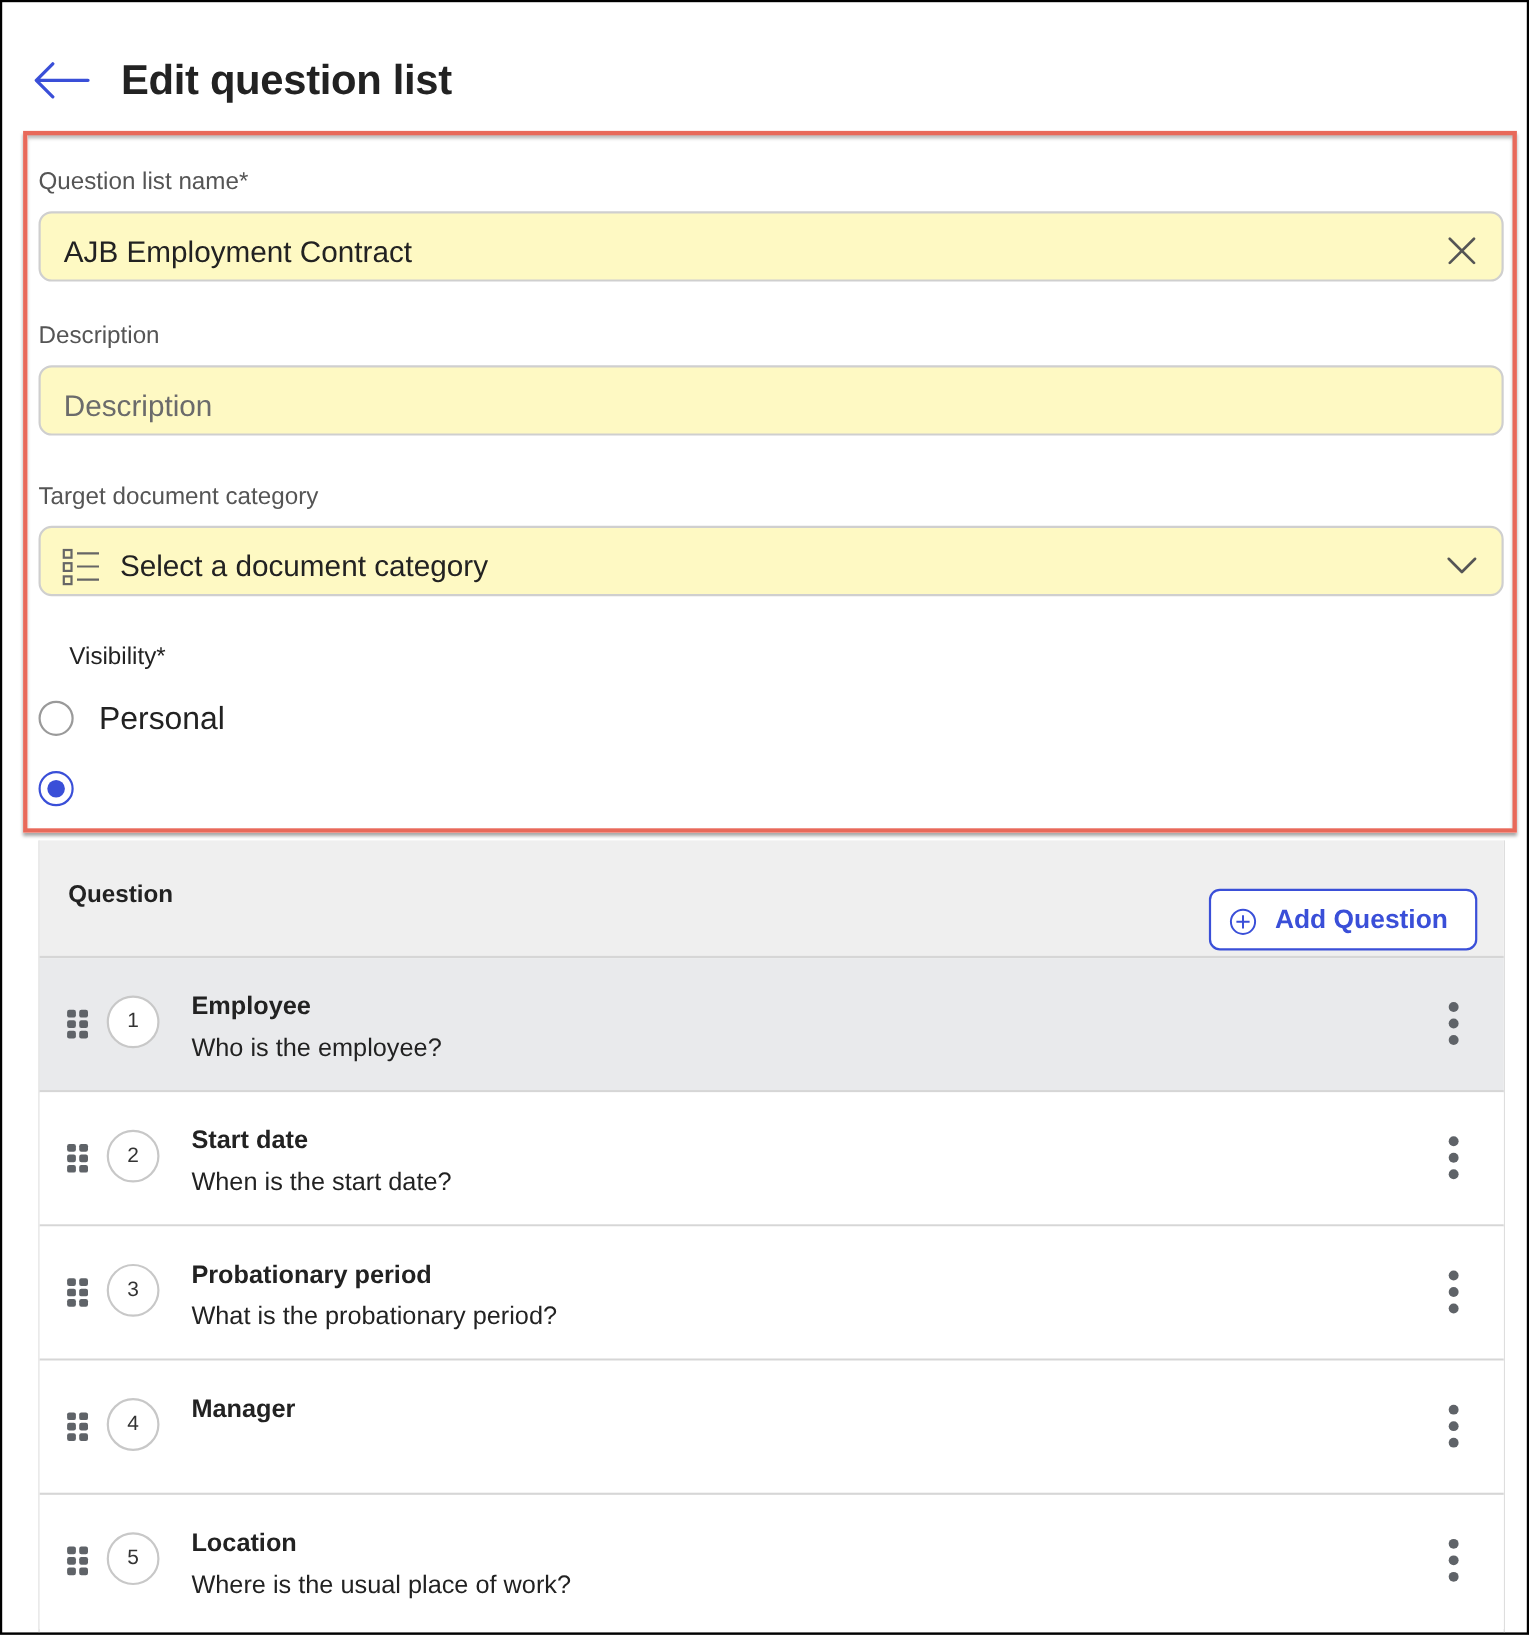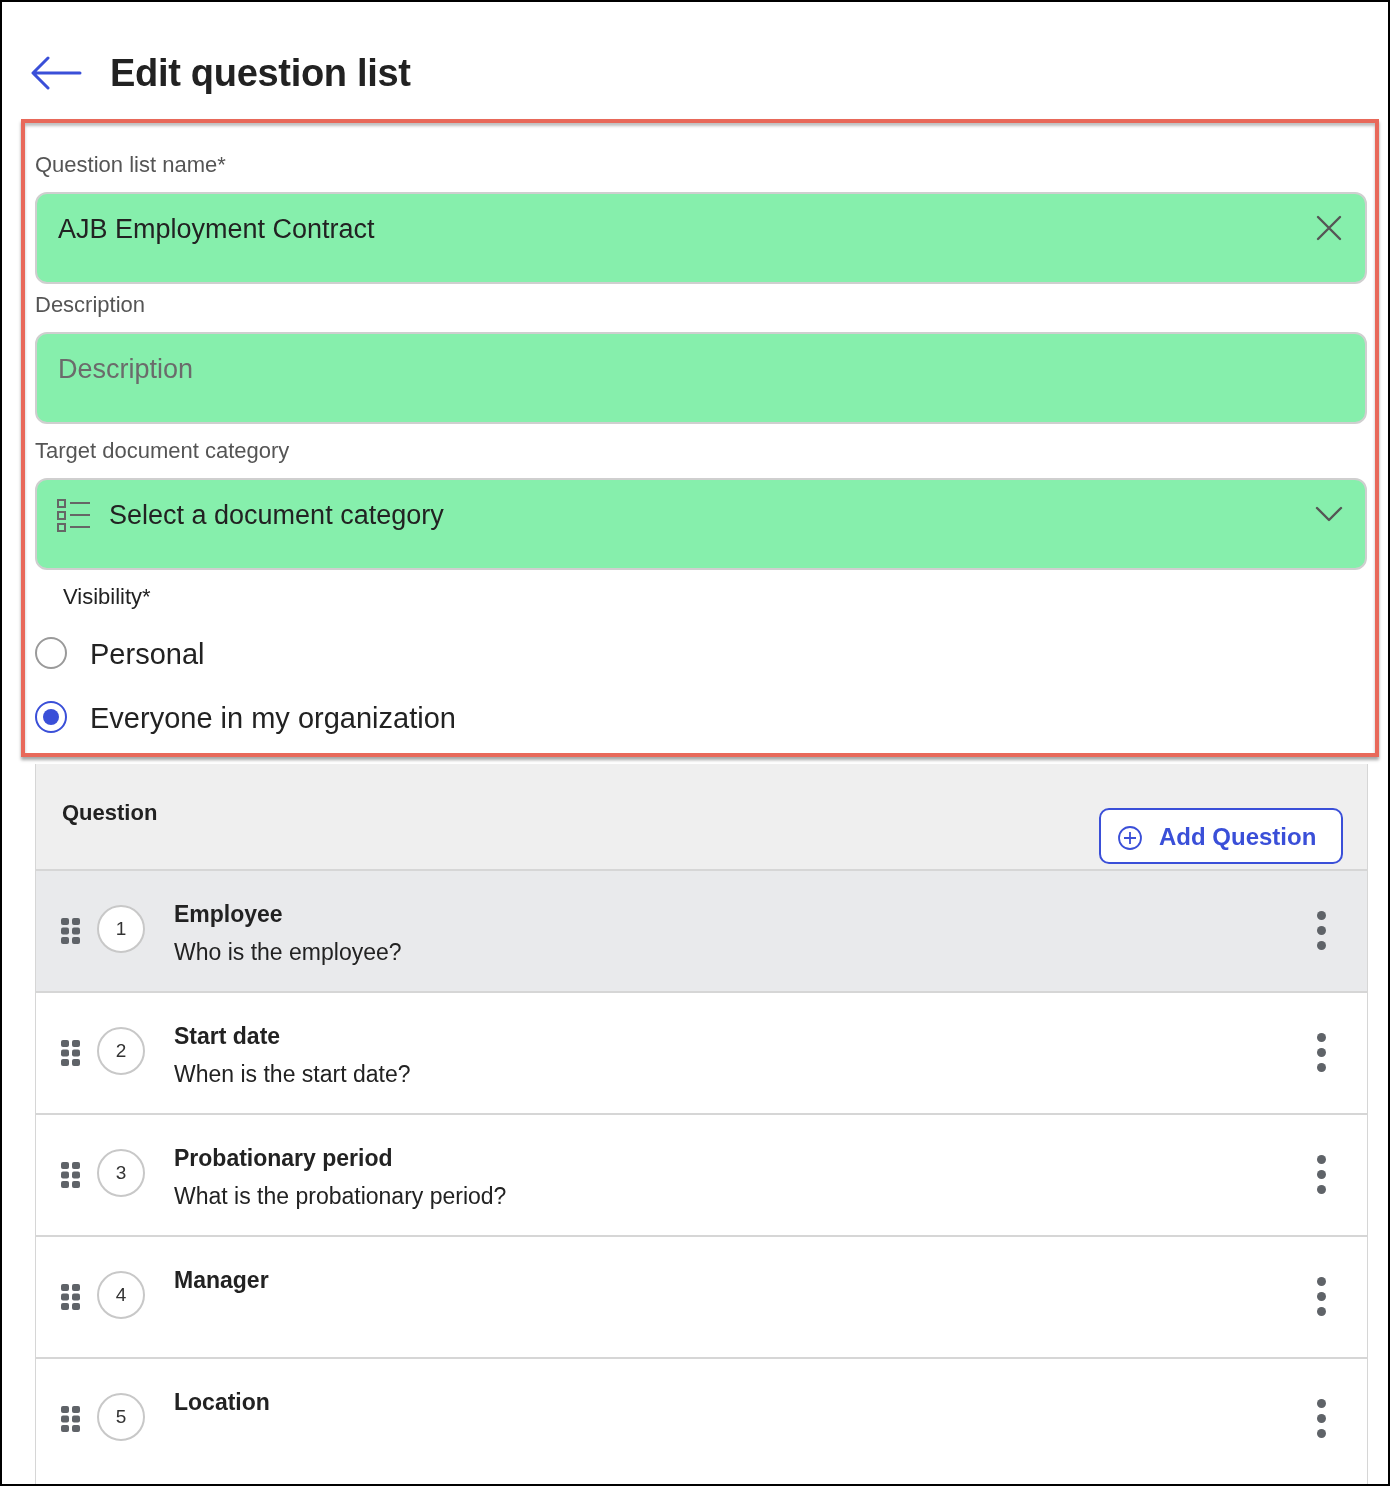--- a/index.html
+++ b/index.html
@@ -5,21 +5,21 @@
   * { box-sizing: border-box; margin: 0; padding: 0; }
   html, body { width: 1390px; height: 1486px; background: #000; overflow: hidden; }
   body { font-family: "Liberation Sans", "DejaVu Sans", sans-serif; color: #1f1f1f; }
   .frame { position: absolute; left: 2px; top: 2px; width: 1386px; height: 1482px; background: #fff; overflow: hidden; }
   .header { position: absolute; left: 0; top: 40px; height: 70px; width: 100%; }
   .back { position: absolute; left: 28px; top: 14px; width: 52px; height: 34px; cursor: pointer; }
   .title { position: absolute; left: 108px; top: 10px; font-size: 38px; font-weight: 700; color: #222; letter-spacing: -0.3px; }
   .highlight { position: absolute; left: 19px; top: 117px; width: 1358px; height: 638px; border: 4px solid #e8695a; box-shadow: 0 3px 3px rgba(0,0,0,0.35), inset 0 3px 3px rgba(0,0,0,0.25); }
   .label { position: absolute; left: 33px; font-size: 22px; color: #555; }
   .label.dark { color: #222; margin-left: 28px; }
-  .input { position: absolute; left: 33px; width: 1332px; height: 92px; border: 2px solid #cfcfcf; border-radius: 12px; background: #86efac; }
+  .input { position: absolute; left: 33px; width: 1332px; height: 64px; border: 2px solid #cfcfcf; border-radius: 12px; background: #fef9c3; }
   .input .value { position: absolute; left: 21px; top: 20px; font-size: 27px; color: #222; }
   .input .placeholder { position: absolute; left: 21px; top: 20px; font-size: 27px; color: #6b6b6b; }
   .input .clear { position: absolute; right: 22px; top: 20px; width: 28px; height: 28px; }
   .input .list-icon { position: absolute; left: 19px; top: 17px; width: 36px; height: 36px; }
   .input .chev { position: absolute; right: 22px; top: 24px; width: 28px; height: 20px; }
   .radio { position: absolute; left: 33px; width: 32px; height: 32px; border-radius: 50%; border: 2px solid #9a9a9a; background: #fff; }
   .radio.checked { border: 2px solid #3a4fd8; }
   .radio.checked::after { content: ""; position: absolute; left: 6px; top: 6px; width: 16px; height: 16px; border-radius: 50%; background: #3a4fd8; }
   .radio-label { position: absolute; left: 88px; font-size: 29px; color: #222; }
   .table { position: absolute; left: 33px; top: 762px; width: 1333px; height: 720px; border-left: 1px solid #d6d6d6; border-right: 1px solid #d6d6d6; }
@@ -75,21 +75,20 @@
     <span class="value" style="left:72px;">Select a document category</span>
     <svg class="chev" viewBox="0 0 28 20">
       <path d="M2 4 L14 16 L26 4" fill="none" stroke="#555" stroke-width="2.4" stroke-linecap="round" stroke-linejoin="round"></path>
     </svg>
   </div>
 
   <div class="label dark" style="top:582px;">Visibility*</div>
   <div class="radio" style="top:635px;"></div>
   <div class="radio-label" style="top:636px;">Personal</div>
   <div class="radio checked" style="top:699px;"></div>
-  <div class="radio-label" style="top:700px;">Everyone in my organization</div>
 
   <div class="table">
     <div class="thead">
       <div class="col">Question</div>
       <div class="add-btn">
         <svg class="plus" viewBox="0 0 26 26">
           <circle cx="13" cy="13" r="11" fill="none" stroke="#3a4fd8" stroke-width="1.8"></circle>
           <path d="M13 7 V19 M7 13 H19" stroke="#3a4fd8" stroke-width="1.8"></path>
         </svg>
         <span class="txt">Add Question</span>
@@ -185,20 +184,21 @@
             <rect x="1" y="1" width="8" height="7" rx="2"></rect>
             <rect x="12" y="1" width="8" height="7" rx="2"></rect>
             <rect x="1" y="10.5" width="8" height="7" rx="2"></rect>
             <rect x="12" y="10.5" width="8" height="7" rx="2"></rect>
             <rect x="1" y="20" width="8" height="7" rx="2"></rect>
             <rect x="12" y="20" width="8" height="7" rx="2"></rect>
           </g>
         </svg>
       <div class="num">5</div>
       <div class="qtitle">Location</div>
+      <div class="qtext">Where is the usual place of work?</div>
       <div class="more">
           <i></i>
           <i></i>
           <i></i>
         </div>
     </div>
   </div>
 
 </div>
 

